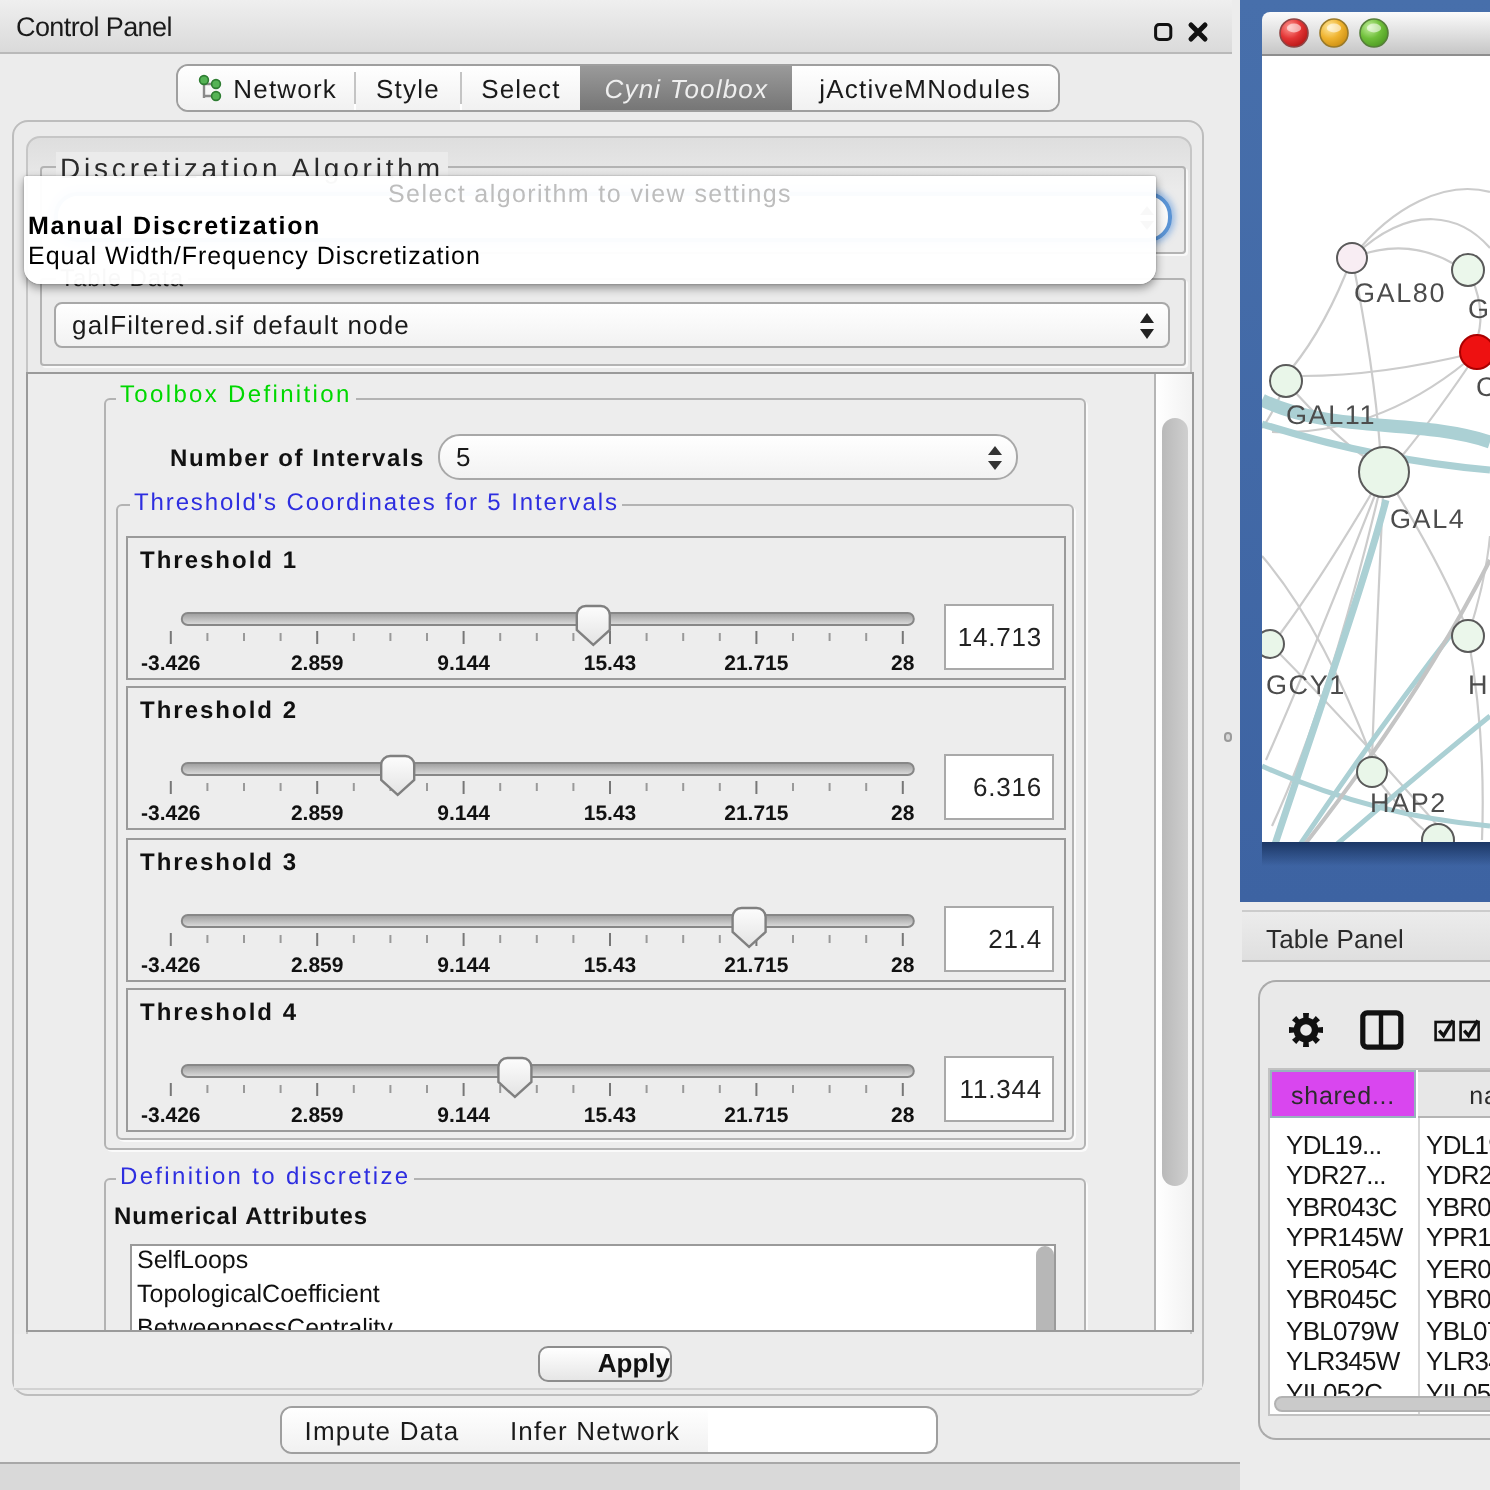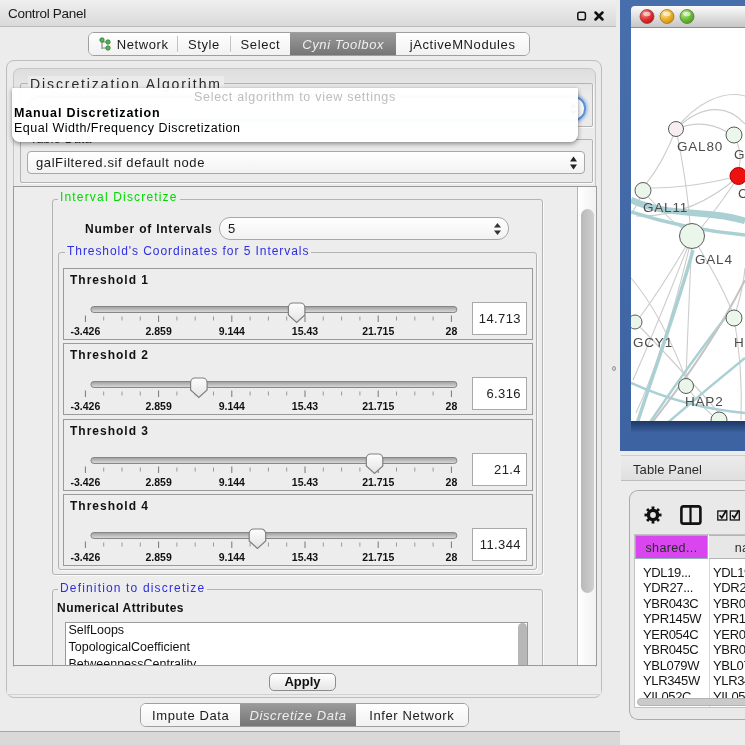--- a/index.html
+++ b/index.html
@@ -30,21 +30,21 @@
 .thr b{position:absolute;left:6px;top:4px;font-size:12px;letter-spacing:1px;color:#111;}
 .thr .val{position:absolute;left:408px;top:33px;width:55px;height:33px;background:#fff;border:1px solid #a9a9a9;font-size:13px;letter-spacing:0.4px;color:#222;text-align:right;line-height:31px;padding-right:5px;}
 .bluetitle{font-size:12px;color:#2e2ee0;background:#ededed;padding:0 2px;}
 .greentitle{font-size:12px;color:#00d800;background:#ededed;padding:0 2px;}
 
 #numlist{position:absolute;left:51px;top:435px;width:463px;height:60px;background:#fff;border:1px solid #9a9a9a;font-size:12.5px;color:#111;}
 #numlist div{padding:0 0 0 2.5px;height:17px;line-height:14.5px;}
 #listsb{position:absolute;left:504px;top:436px;width:9px;height:59px;background:#b7b7b7;border-radius:5px;}
 
 #applyrow{left:7px;top:667px;width:594px;height:27px;background:#ececec;}
-#applybtn{position:absolute;left:262px;top:6px;width:67px;height:18px;background:linear-gradient(#ffffff,#e6e6e6);border:1px solid #8d8d8d;border-radius:5px;font-size:13px;font-weight:bold;color:#111;text-align:center;line-height:16px;}
+#applybtn{position:absolute;left:262px;top:6px;width:67px;height:18px;background:linear-gradient(#ffffff,#e6e6e6);border:1px solid #8d8d8d;border-radius:5px;font-size:13px;font-weight:bold;color:#111;text-align:right;line-height:16px;}
 #botline{left:7px;top:694px;width:594px;height:1px;background:#d2d2d2;}
 #botstrip{left:0;top:731px;width:620px;height:14px;background:#d9d9d9;border-top:1px solid #a8a8a8;}
 
 #popup{left:12px;top:88px;width:566px;height:54px;background:rgba(255,255,255,0.97);border-radius:1px 1px 8px 8px;box-shadow:0 2px 5px rgba(0,0,0,0.4),0 0 1px rgba(0,0,0,0.3);}
 #popup .hint{position:absolute;left:0;right:0;top:1.5px;text-align:center;font-size:12.5px;letter-spacing:0.71px;color:#bdbdbd;}
 #popup .r2{position:absolute;left:2px;top:18px;font-size:12.5px;letter-spacing:0.86px;font-weight:bold;color:#000;}
 #popup .r3{position:absolute;left:2px;top:32.5px;font-size:12.5px;letter-spacing:0.5px;color:#000;}
 
 #netwin{left:620px;top:0;width:125px;height:451px;background:linear-gradient(#46701a 0,#46701a 0);}
 #nettitle{left:631px;top:6px;width:114px;height:22px;background:linear-gradient(#fbfbfb,#c6c6c6);border-bottom:1px solid #8e8e8e;border-radius:4px 0 0 0;}
@@ -95,21 +95,21 @@
 <div class="abs gtitle" style="left:28px;top:132px;letter-spacing:0.46px;">Table Data</div>
 <div class="abs combo" style="left:27px;top:151px;width:558px;height:23px;">galFiltered.sif default node
   <svg class="updn" width="9" height="15" viewBox="0 0 9 15">
       <path d="M4.5 1 L8 6 L1 6 Z" fill="#222"></path>
       <path d="M4.5 14 L8 9 L1 9 Z" fill="#222"></path>
     </svg>
 </div>
 
 <div class="abs" id="scrollpanel">
   <div class="abs gbox" style="left:38px;top:12px;width:491px;height:376px;border-radius:3px;"></div>
-  <div class="abs greentitle" style="left:44px;top:2.5px;letter-spacing:1.17px;">Interval Discretize</div>
+  <div class="abs greentitle" style="left:44px;top:2.5px;letter-spacing:1.17px;">Toolbox Definition</div>
   <div class="abs" style="left:71px;top:35px;font-size:12px;letter-spacing:0.78px;font-weight:bold;color:#111;">Number of Intervals</div>
   <div class="abs combo" style="left:205px;top:30px;width:290px;height:23px;border-radius:11px;">5
     <svg class="updn" width="9" height="14" viewBox="0 0 9 14">
         <path d="M4.5 1 L8 5.5 L1 5.5 Z" fill="#333"></path>
         <path d="M4.5 13 L8 8.5 L1 8.5 Z" fill="#333"></path>
       </svg>
   </div>
   <div class="abs gbox" style="left:44px;top:65px;width:479px;height:318px;border-radius:3px;"></div>
   <div class="abs bluetitle" style="left:51px;top:56.5px;letter-spacing:0.94px;">Threshold's Coordinates for 5 Intervals</div>
 
@@ -306,21 +306,20 @@
       <div class="thumb"></div>
     </div>
 </div>
 <div class="abs" id="applyrow">
     <div id="applybtn">Apply</div>
   </div>
 <div class="abs" id="botline"></div>
 
 <div class="abs segbar" style="left:140px;top:703px;width:329px;">
   <div class="seg" style="width:100px;padding:0;justify-content:center;">Impute Data</div>
-  <div class="seg dark" style="width:116px;padding:0;justify-content:center;">Discretize Data</div>
   <div class="seg" style="width:113px;padding:0;justify-content:center;">Infer Network</div>
 </div>
 <div class="abs" id="botstrip"></div>
 
 <div class="abs" style="left:612px;top:366px;width:4px;height:5px;border:1px solid #9a9a9a;border-radius:2px;background:#d8d8d8;"></div>
 
 <div class="abs" id="popup">
   <div class="hint">Select algorithm to view settings</div>
   <div class="r2">Manual Discretization</div>
   <div class="r3">Equal Width/Frequency Discretization</div>

